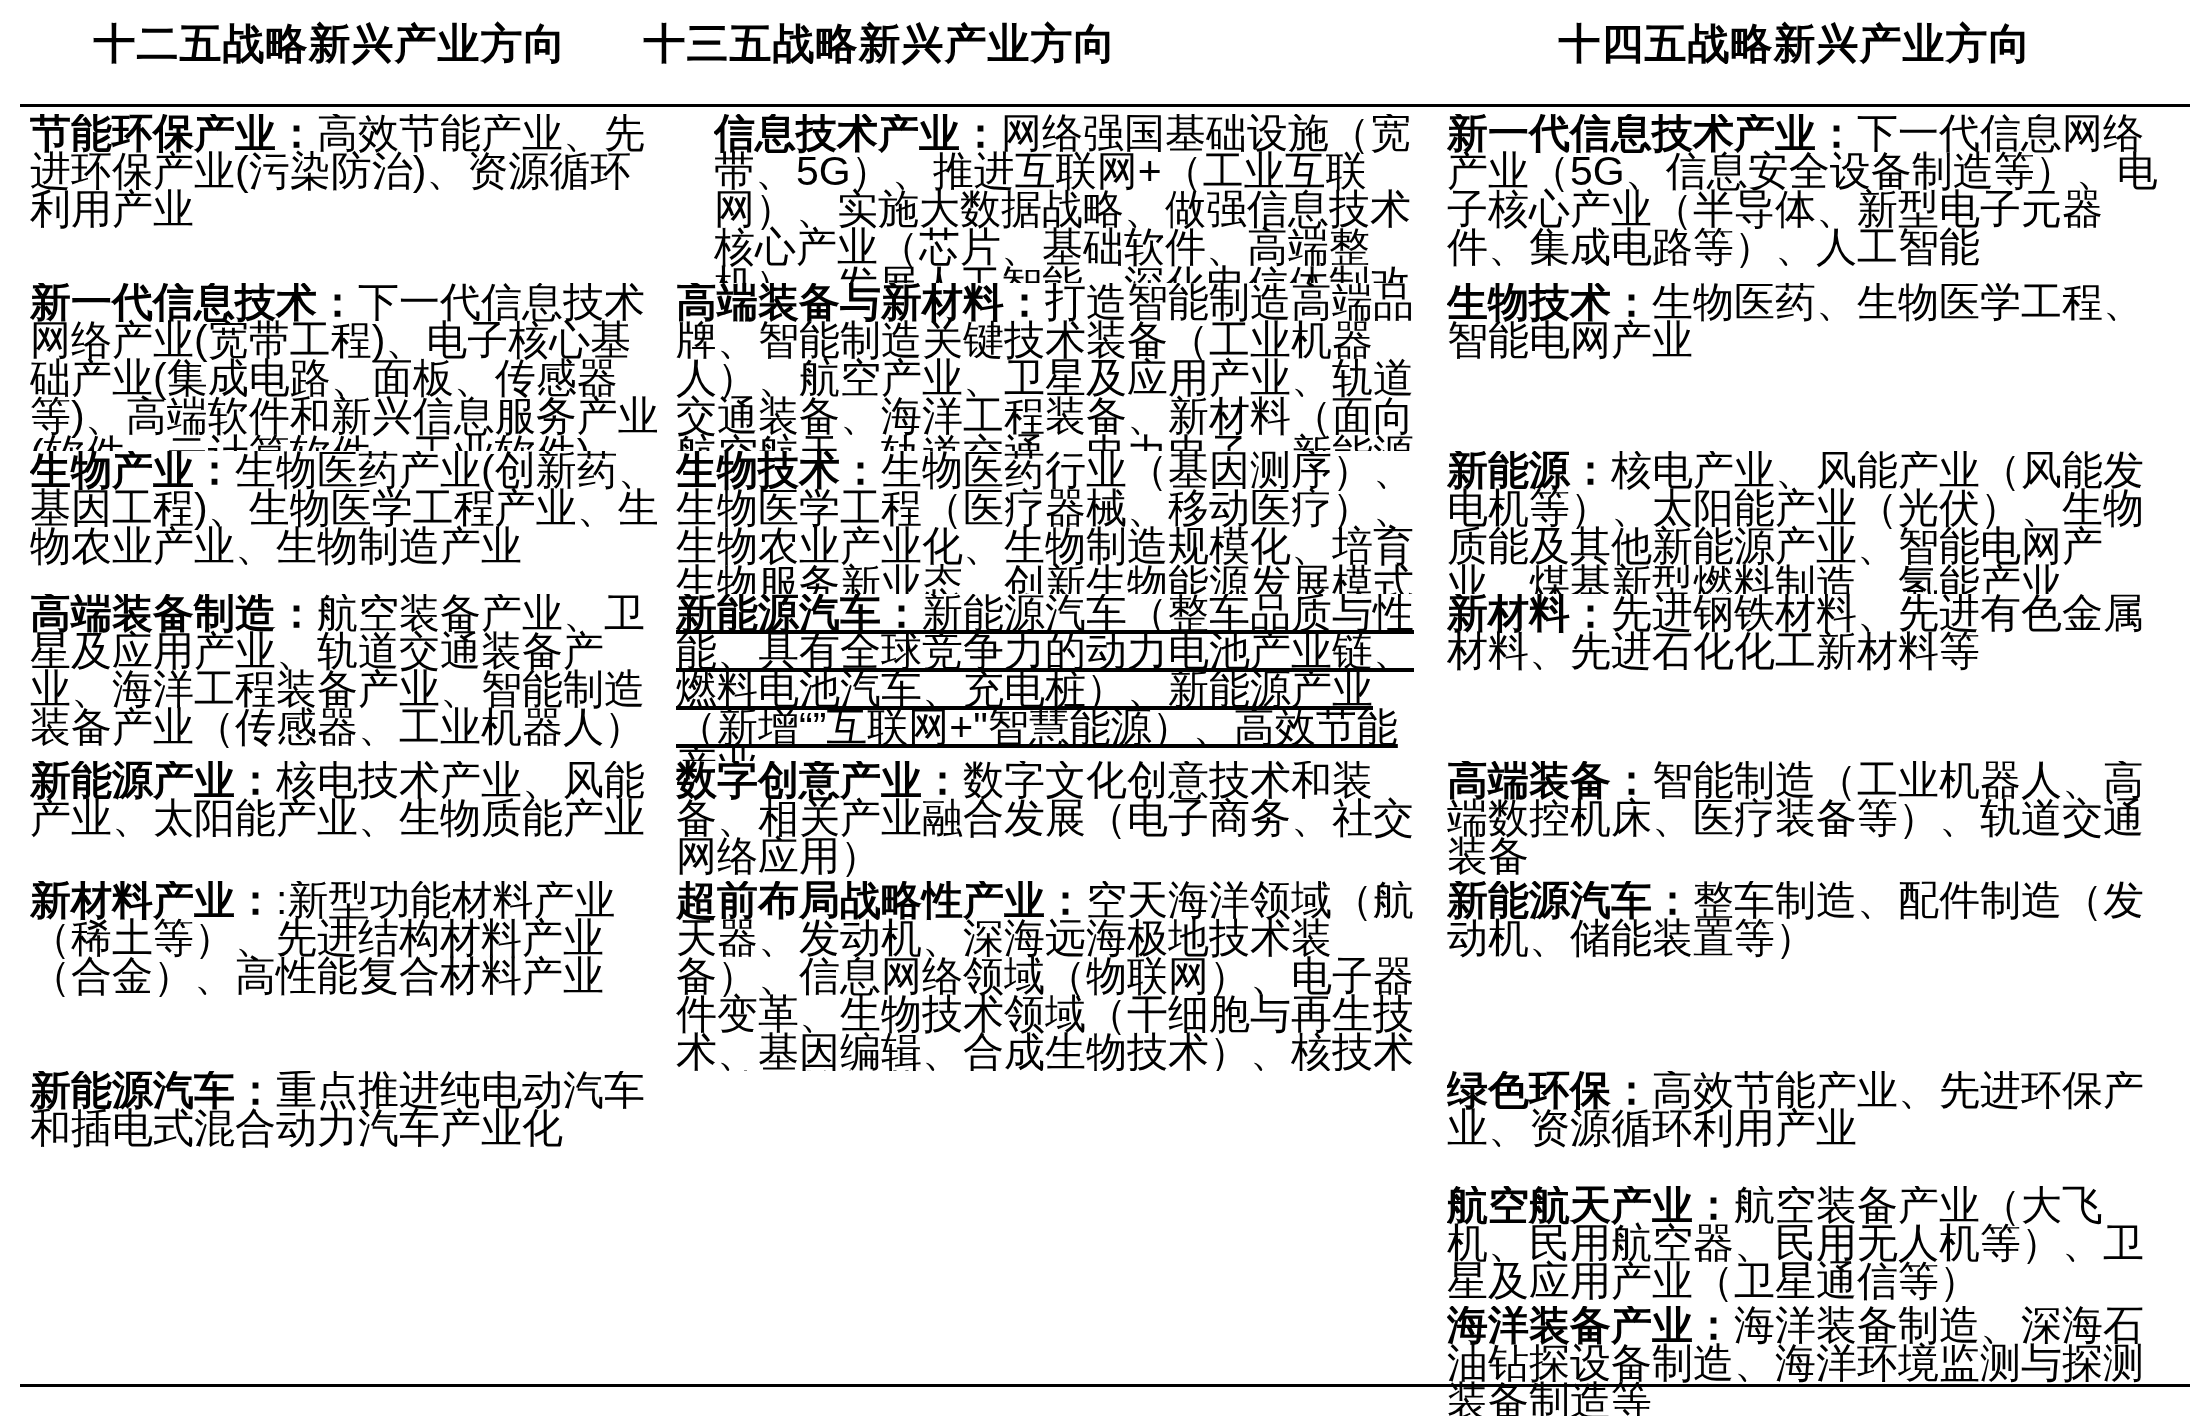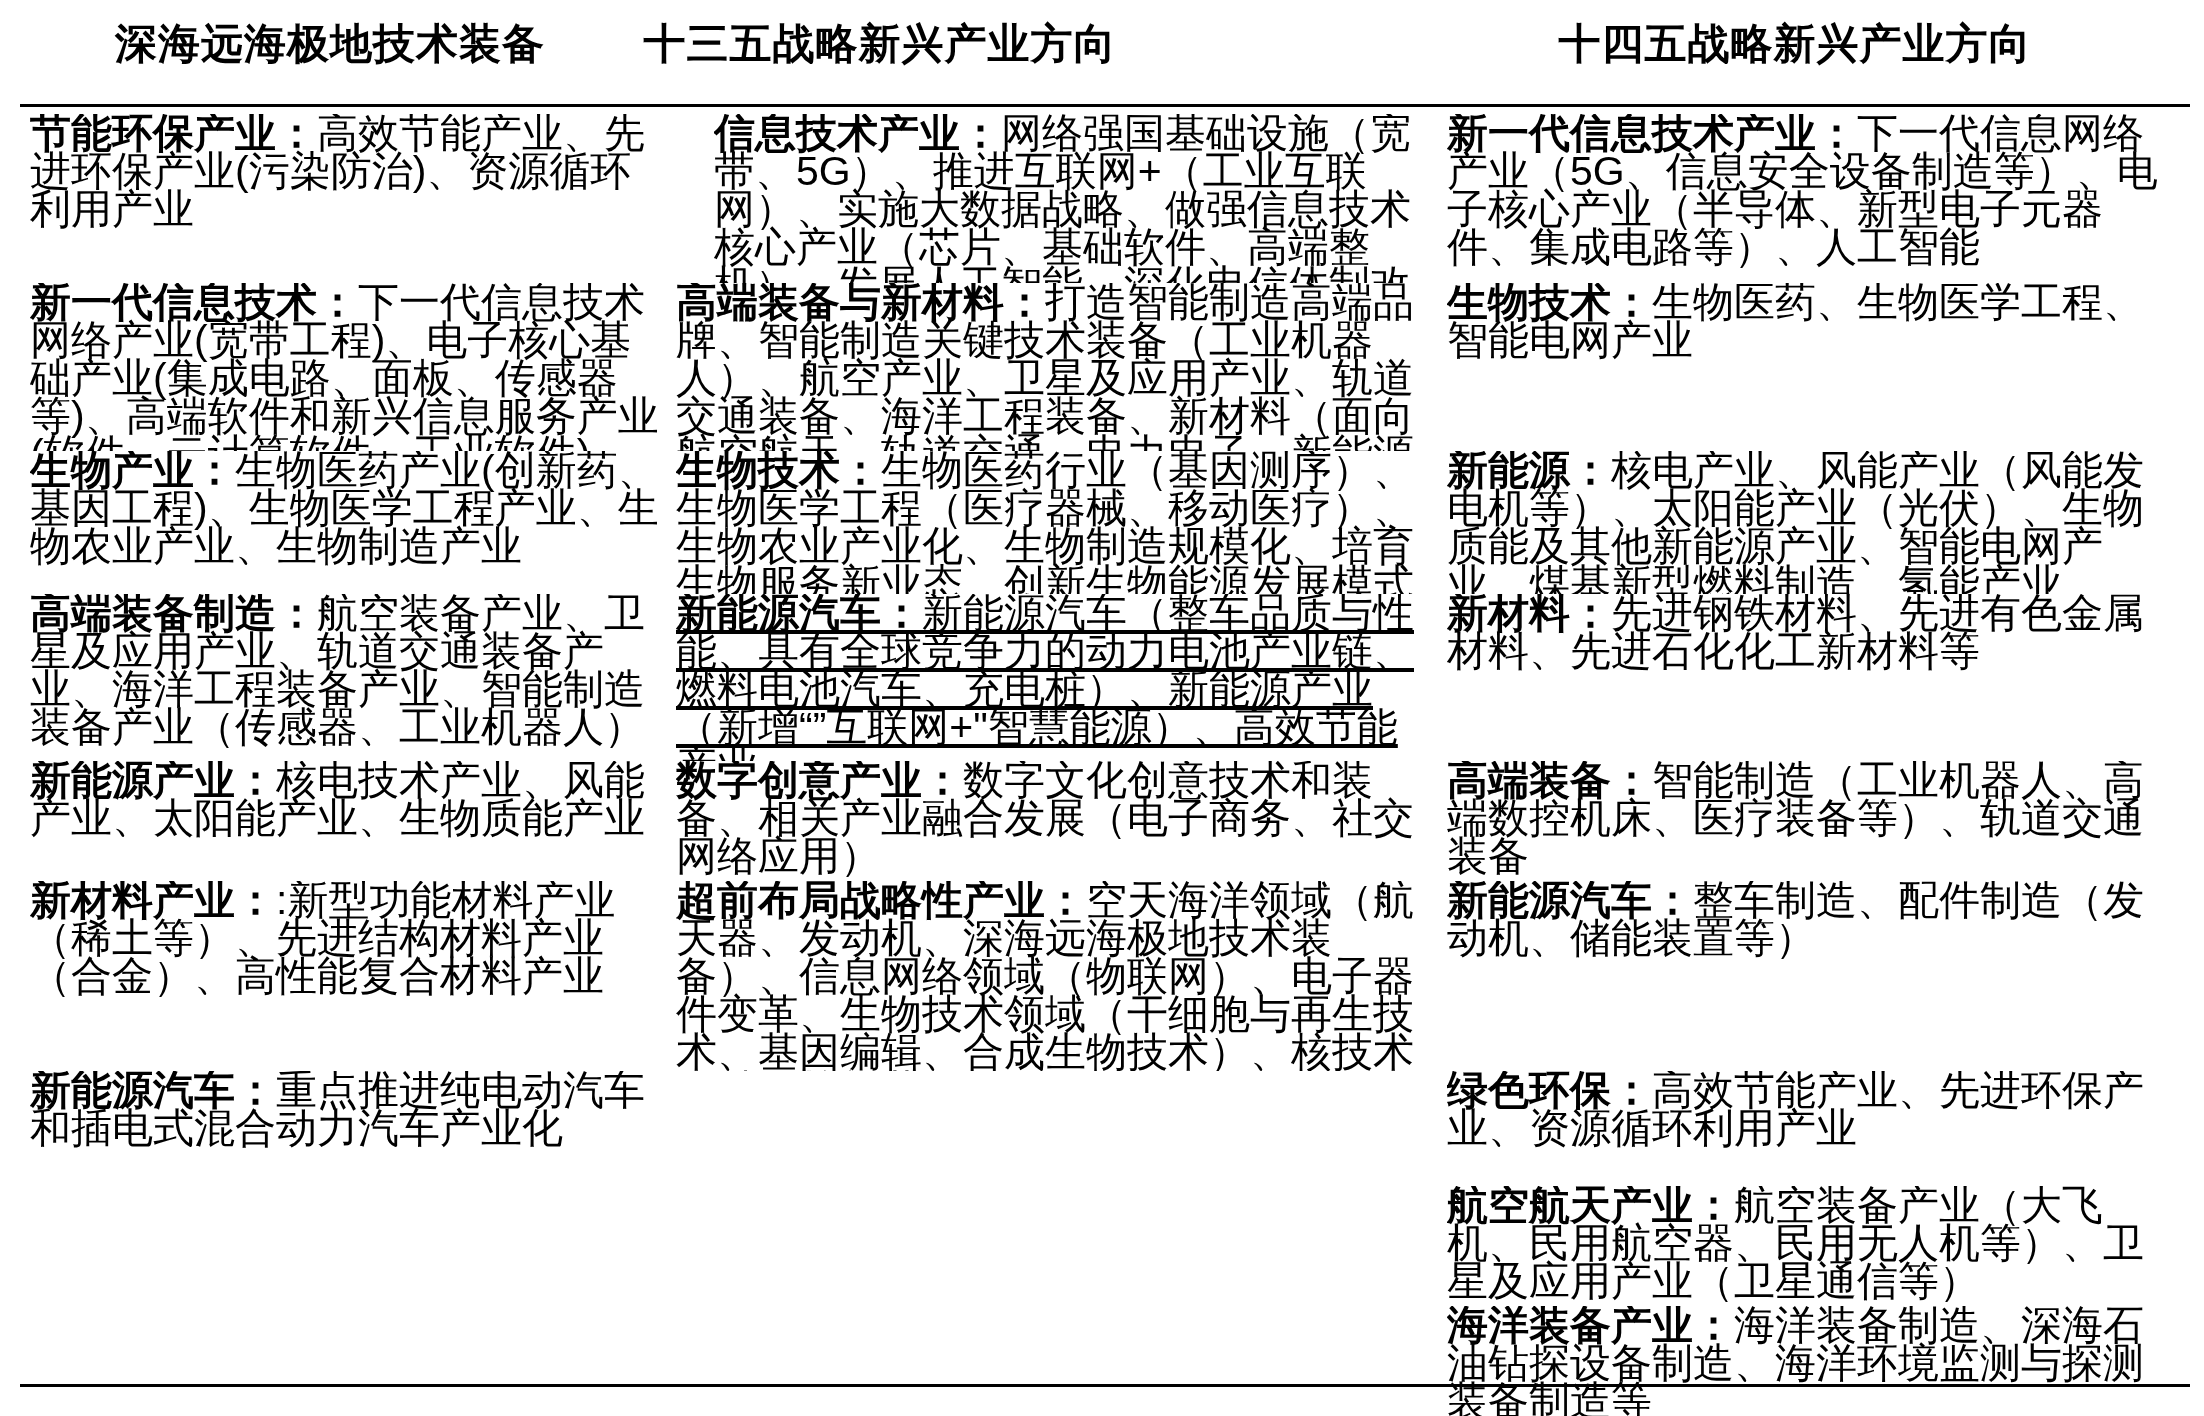--- a/index.html
+++ b/index.html
@@ -55,21 +55,21 @@
   .cell.col0 { padding-right: 11px; }
   .cell.col1 { padding-right: 21px; }
   .cell strong {
     font-weight: bold;
   }
 </style>
 </head>
 <body>
 
 <div id="page">
-  <div class="col-header" id="header-1">深海远海极地技术装备</div>
+  <div class="col-header" id="header-1">十二五战略新兴产业方向</div>
   <div class="col-header" id="header-2">十三五战略新兴产业方向</div>
   <div class="col-header" id="header-3">十四五战略新兴产业方向</div>
 
   <div class="rule" id="rule-top"></div>
 
   <div id="industry-grid">
       <div class="cell col0" style="grid-area: 1 / 1;"><strong>节能环保产业：</strong><span>高效节能产业、先进环保产业(污染防治)、资源循环利用产业</span></div>
       <div class="cell col1" style="grid-area: 1 / 2; margin-left: 38px;"><strong>信息技术产业：</strong><span>网络强国基础设施（宽带、5G）、推进互联网+（工业互联网）、实施大数据战略、做强信息技术核心产业（芯片、基础软件、高端整机）、发展人工智能、深化电信体制改革</span></div>
       <div class="cell col2" style="grid-area: 1 / 3;"><strong>新一代信息技术产业：</strong><span>下一代信息网络产业（5G、信息安全设备制造等）、电子核心产业（半导体、新型电子元器件、集成电路等）、人工智能</span></div>
       <div class="cell col0" style="grid-area: 2 / 1;"><strong>新一代信息技术：</strong><span>下一代信息技术网络产业(宽带工程)、电子核心基础产业(集成电路、面板、传感器等)、高端软件和新兴信息服务产业(软件、云计算软件、工业软件)</span></div>

